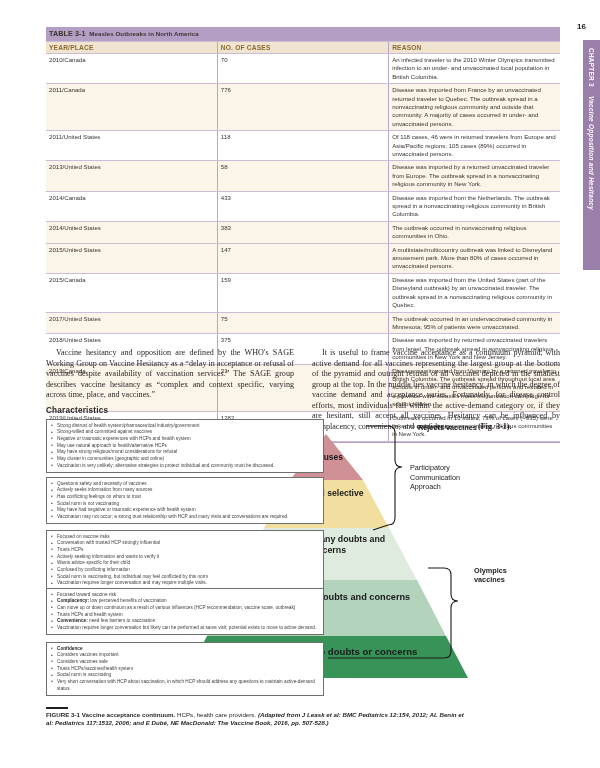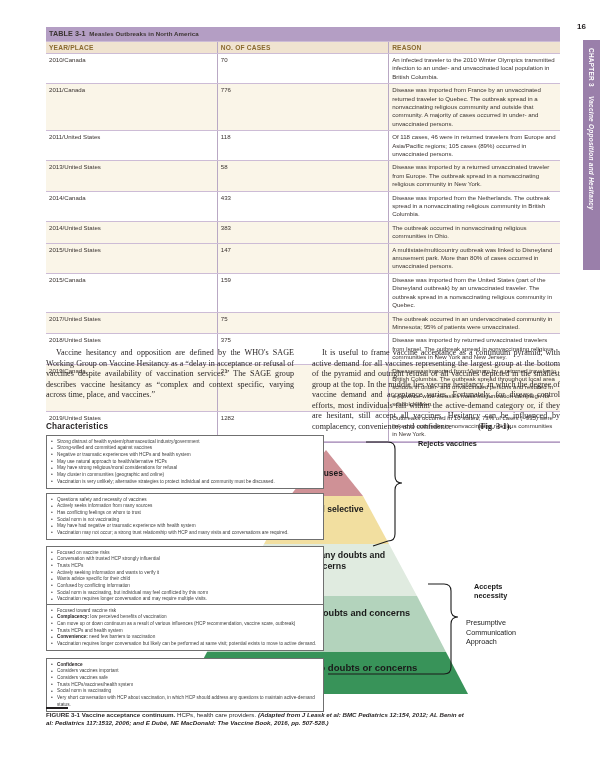--- a/index.html
+++ b/index.html
@@ -141,21 +141,21 @@
     color: #231f20;
   }
   .col p { margin: 0; }
   .col p.ind { text-indent: 10px; }
   .fig-ref { font-weight: bold; margin-left: 24px; }
 
   
   .figure {
     position: absolute;
     left: 28px;
-    top: 422px;
+    top: 406px;
     width: 545px;
     height: 290px;
   }
   .fig-title {
     position: absolute;
     left: 18px;
     top: 0px;
     font-family: "Liberation Sans", sans-serif;
     font-size: 8.2px;
     font-weight: bold;
@@ -385,22 +385,22 @@
     <path d="M 400,162 L 416,162 Q 423,162 423,169 L 423,188 Q 423,195 430,195 Q 423,195 423,202 L 423,245 Q 423,252 416,252 L 300,252" fill="none" stroke="#1a1a1a" stroke-width="1.1"></path>
   </svg>
 
   <div class="pyr-label lbl-refuses" style="left:246px; top:46px; width:105px;">Refuses</div>
   <div class="pyr-label lbl-late" style="left:242px; top:82px; width:113px;">Late and selective</div>
   <div class="pyr-label lbl-hes-many" style="left:222px; top:128px; width:153px;">Hesitant – many doubts and concerns</div>
   <div class="pyr-label lbl-hes-minor" style="left:196px; top:186px; width:205px;">Hesitant – minor doubts and concerns</div>
   <div class="pyr-label lbl-active" style="left:172px; top:240px; width:252px;">Active demand – no doubts or concerns</div>
 
   <div class="side-bold" style="left:382px; top:17px; width:60px;">Rejects vaccines</div>
-  <div class="side-bold" style="left:438px; top:160px; width:58px;">Accepts necessity</div>
-  <div class="side-plain" style="left:438px; top:196px; width:76px;">Presumptive Communication Approach</div>
+  <div class="side-plain" style="left:382px; top:57px; width:78px;">Participatory Communication Approach</div>
+  <div class="side-bold" style="left:438px; top:160px; width:58px;">Olympics vaccines</div>
 
   <div class="char-box" style="top:13px;">
     <ul>
       <li>Strong distrust of health system/pharmaceutical industry/government</li>
       <li>Strong-willed and committed against vaccines</li>
       <li>Negative or traumatic experiences with HCPs and health system</li>
       <li>May use natural approach to health/alternative HCPs</li>
       <li>May have strong religious/moral considerations for refusal</li>
       <li>May cluster in communities (geographic and online)</li>
       <li>Vaccination is very unlikely; alternative strategies to protect individual and community must be discussed.</li>

